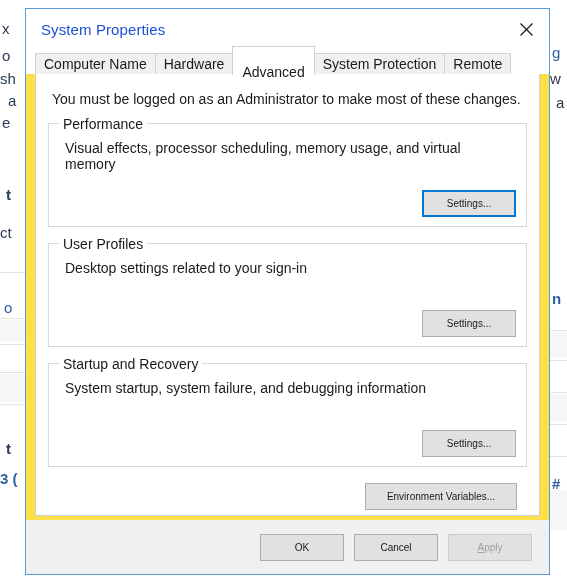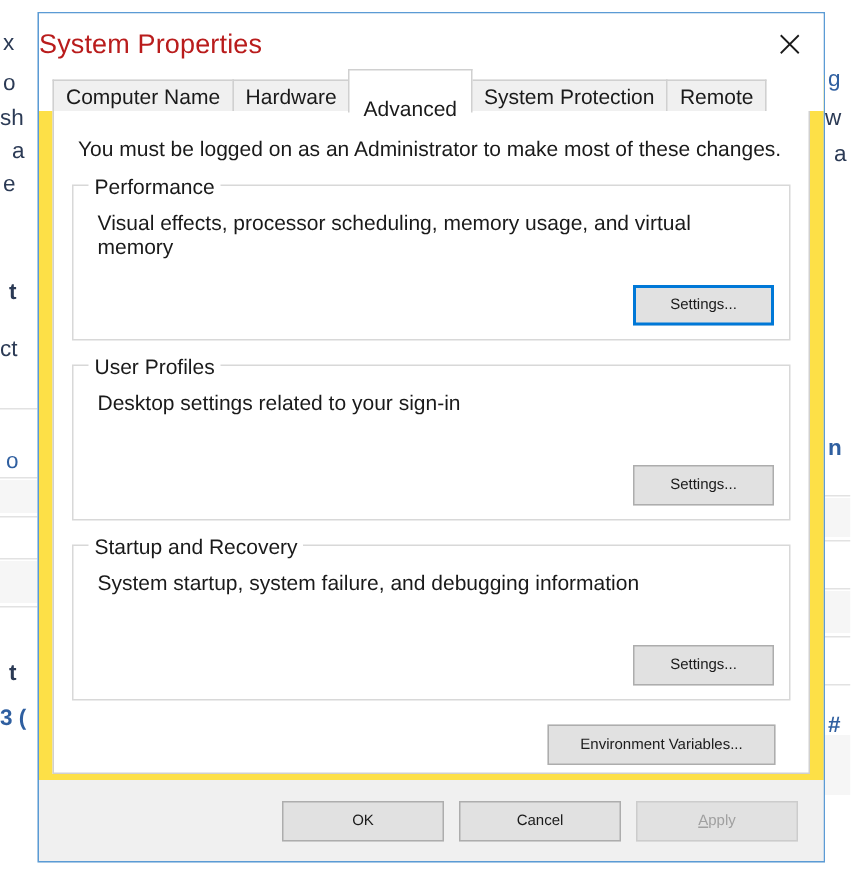--- a/index.html
+++ b/index.html
@@ -58,22 +58,23 @@
   
   #titlebar {
     height: 41px;
     background: #ffffff;
     display: flex;
     align-items: center;
     flex: 0 0 auto;
     position: relative;
   }
   #title-text {
-    font-size: 18px;
-    color: #b91c1c;
+    font-size: 15px;
+    color: #1d4ed8;
+    margin-left: 15px;
     letter-spacing: 0.1px;
   }
   #close-btn {
     position: absolute;
     right: 0;
     top: 0;
     width: 46px;
     height: 41px;
     display: flex;
     align-items: center;
@@ -217,21 +218,21 @@
     flex: 0 0 auto;
     height: 54px;
     background: #f0f0f0;
     display: flex;
     align-items: center;
     justify-content: flex-end;
     padding-right: 17px;
     box-sizing: border-box;
     gap: 10px;
   }
-  #footer .btn { width: 108px; }
+  #footer .btn { width: 84px; }
   .underline-key { text-decoration: underline; }
 </style>
 </head>
 <body>
 
 <div id="bg-layer">
     <div class="bg-band" style="left: 0px; top: 320px; width: 25px; height: 22px;"></div>
     <div class="bg-band" style="left: 0px; top: 374px; width: 25px; height: 28px;"></div>
     <div class="bg-band" style="left: 550px; top: 332px; width: 17px; height: 26px;"></div>
     <div class="bg-band" style="left: 550px; top: 394px; width: 17px; height: 28px;"></div>

